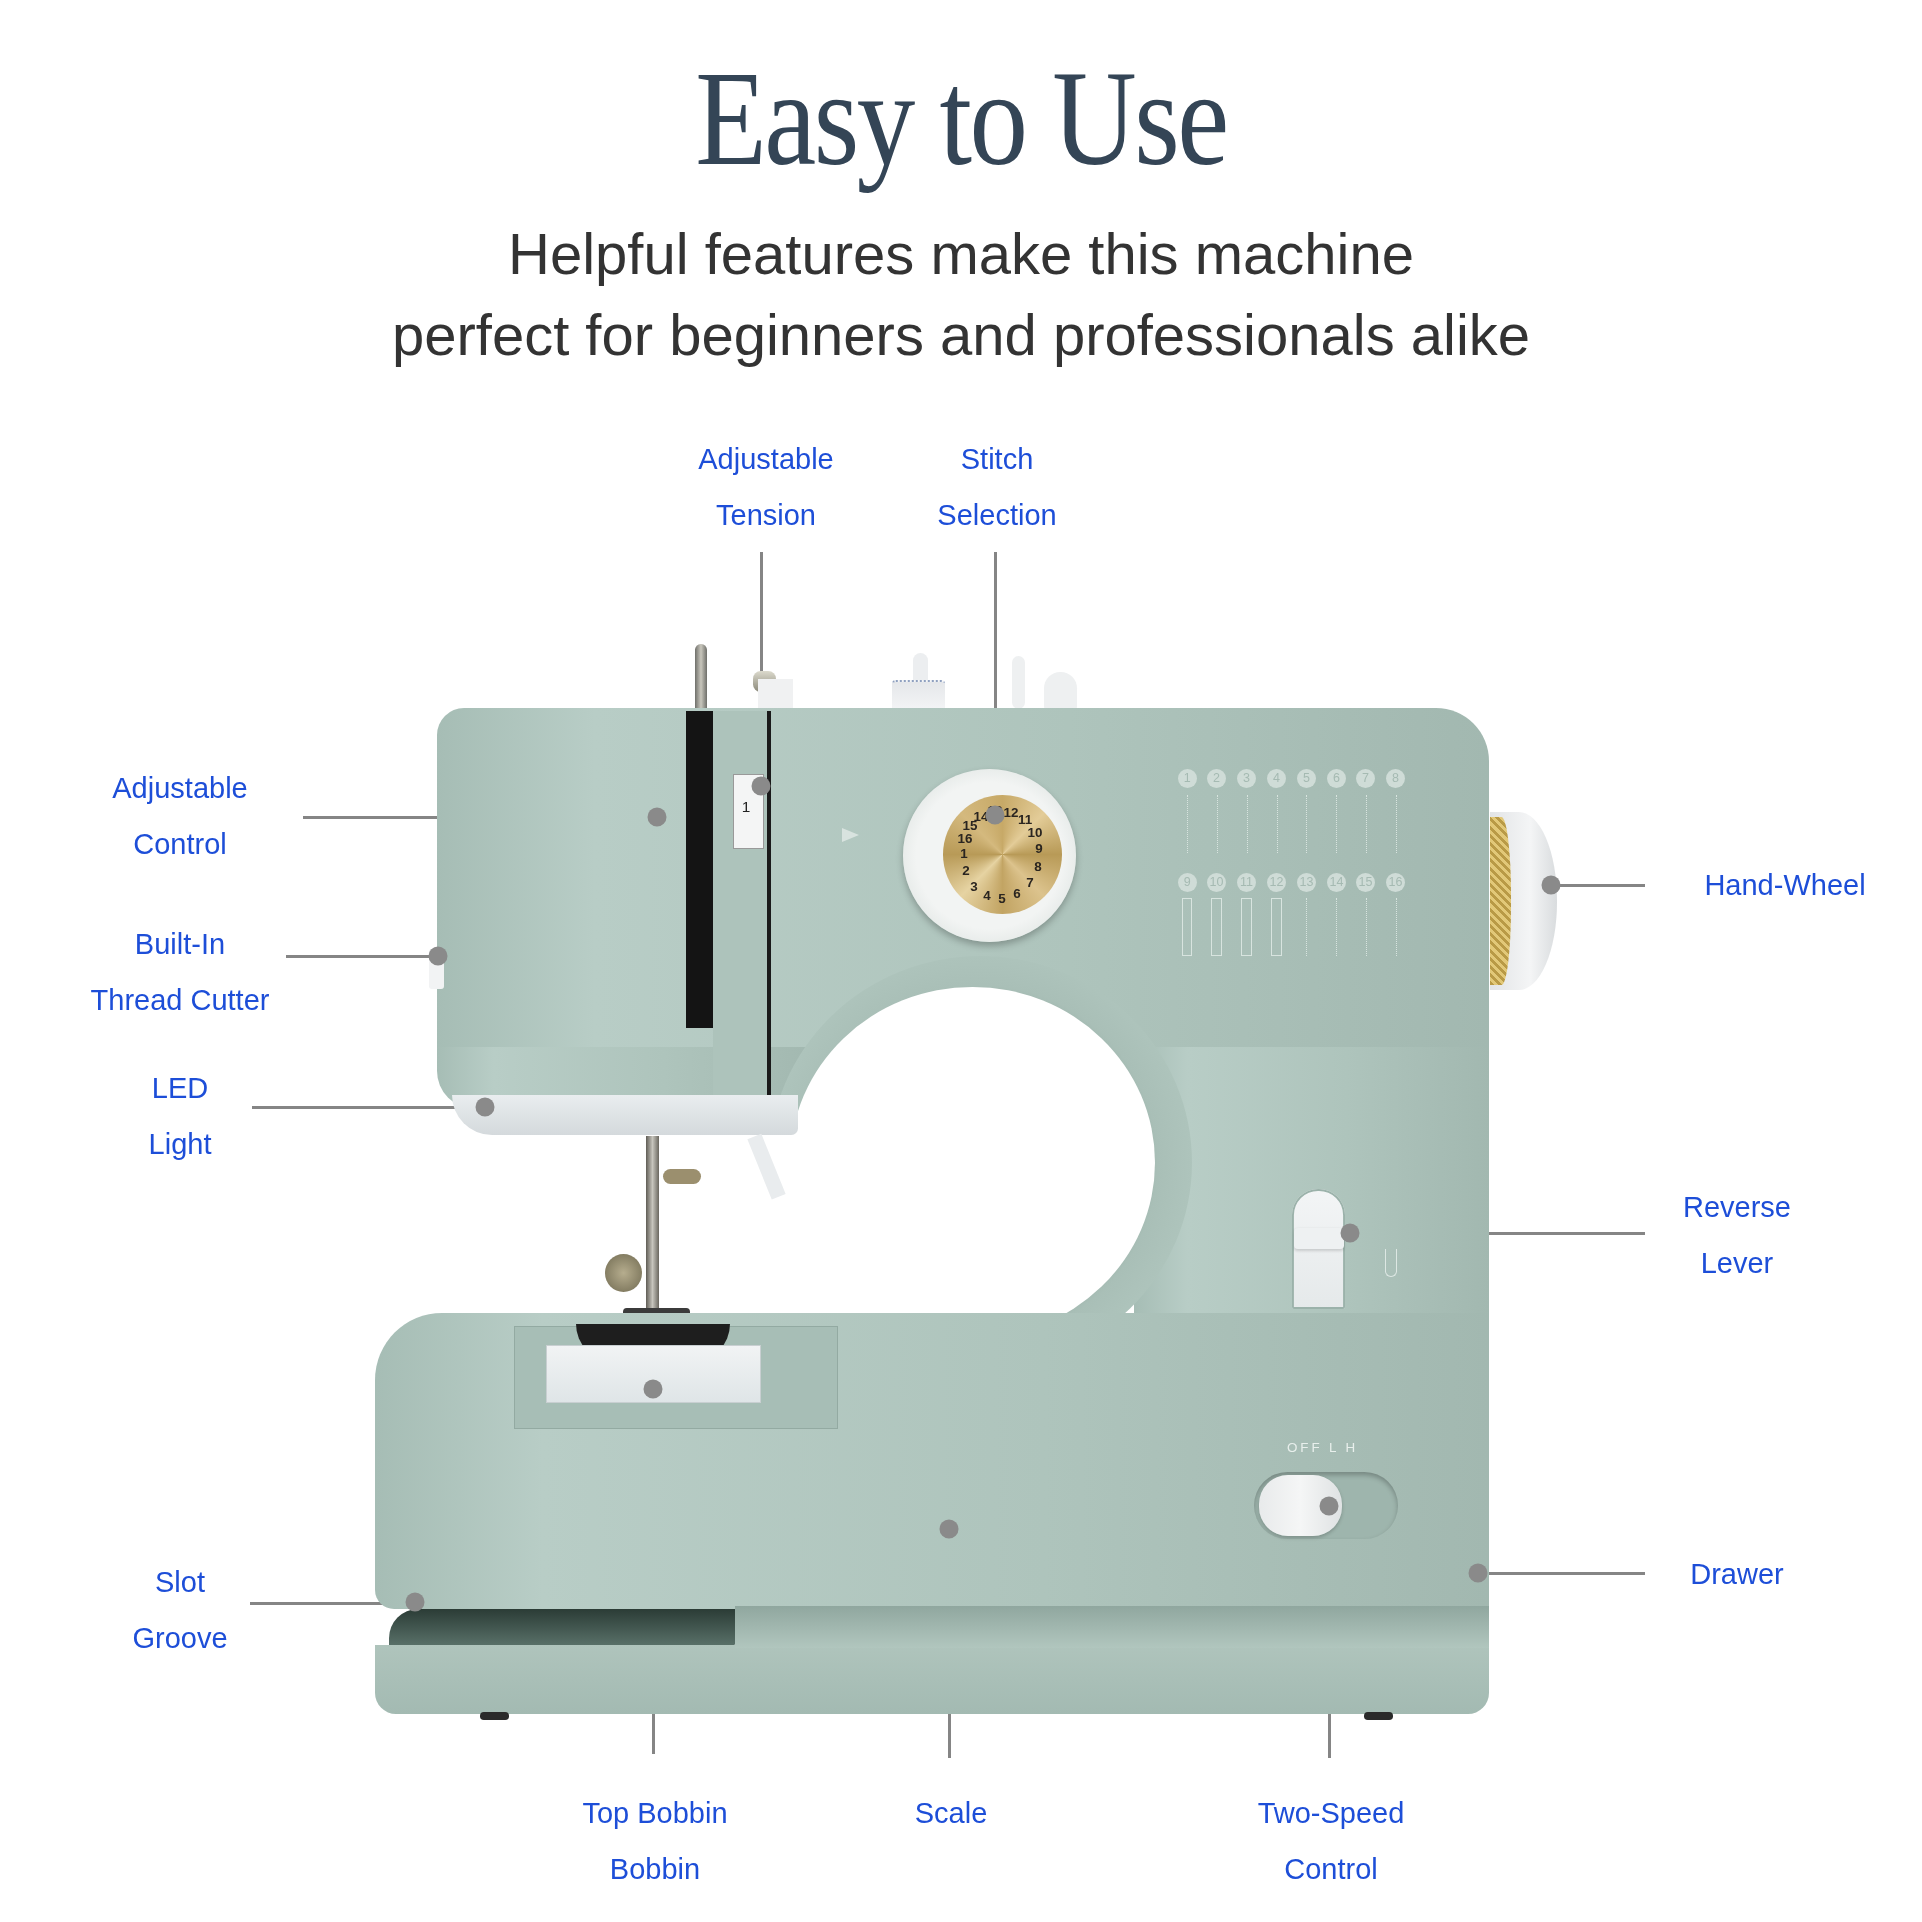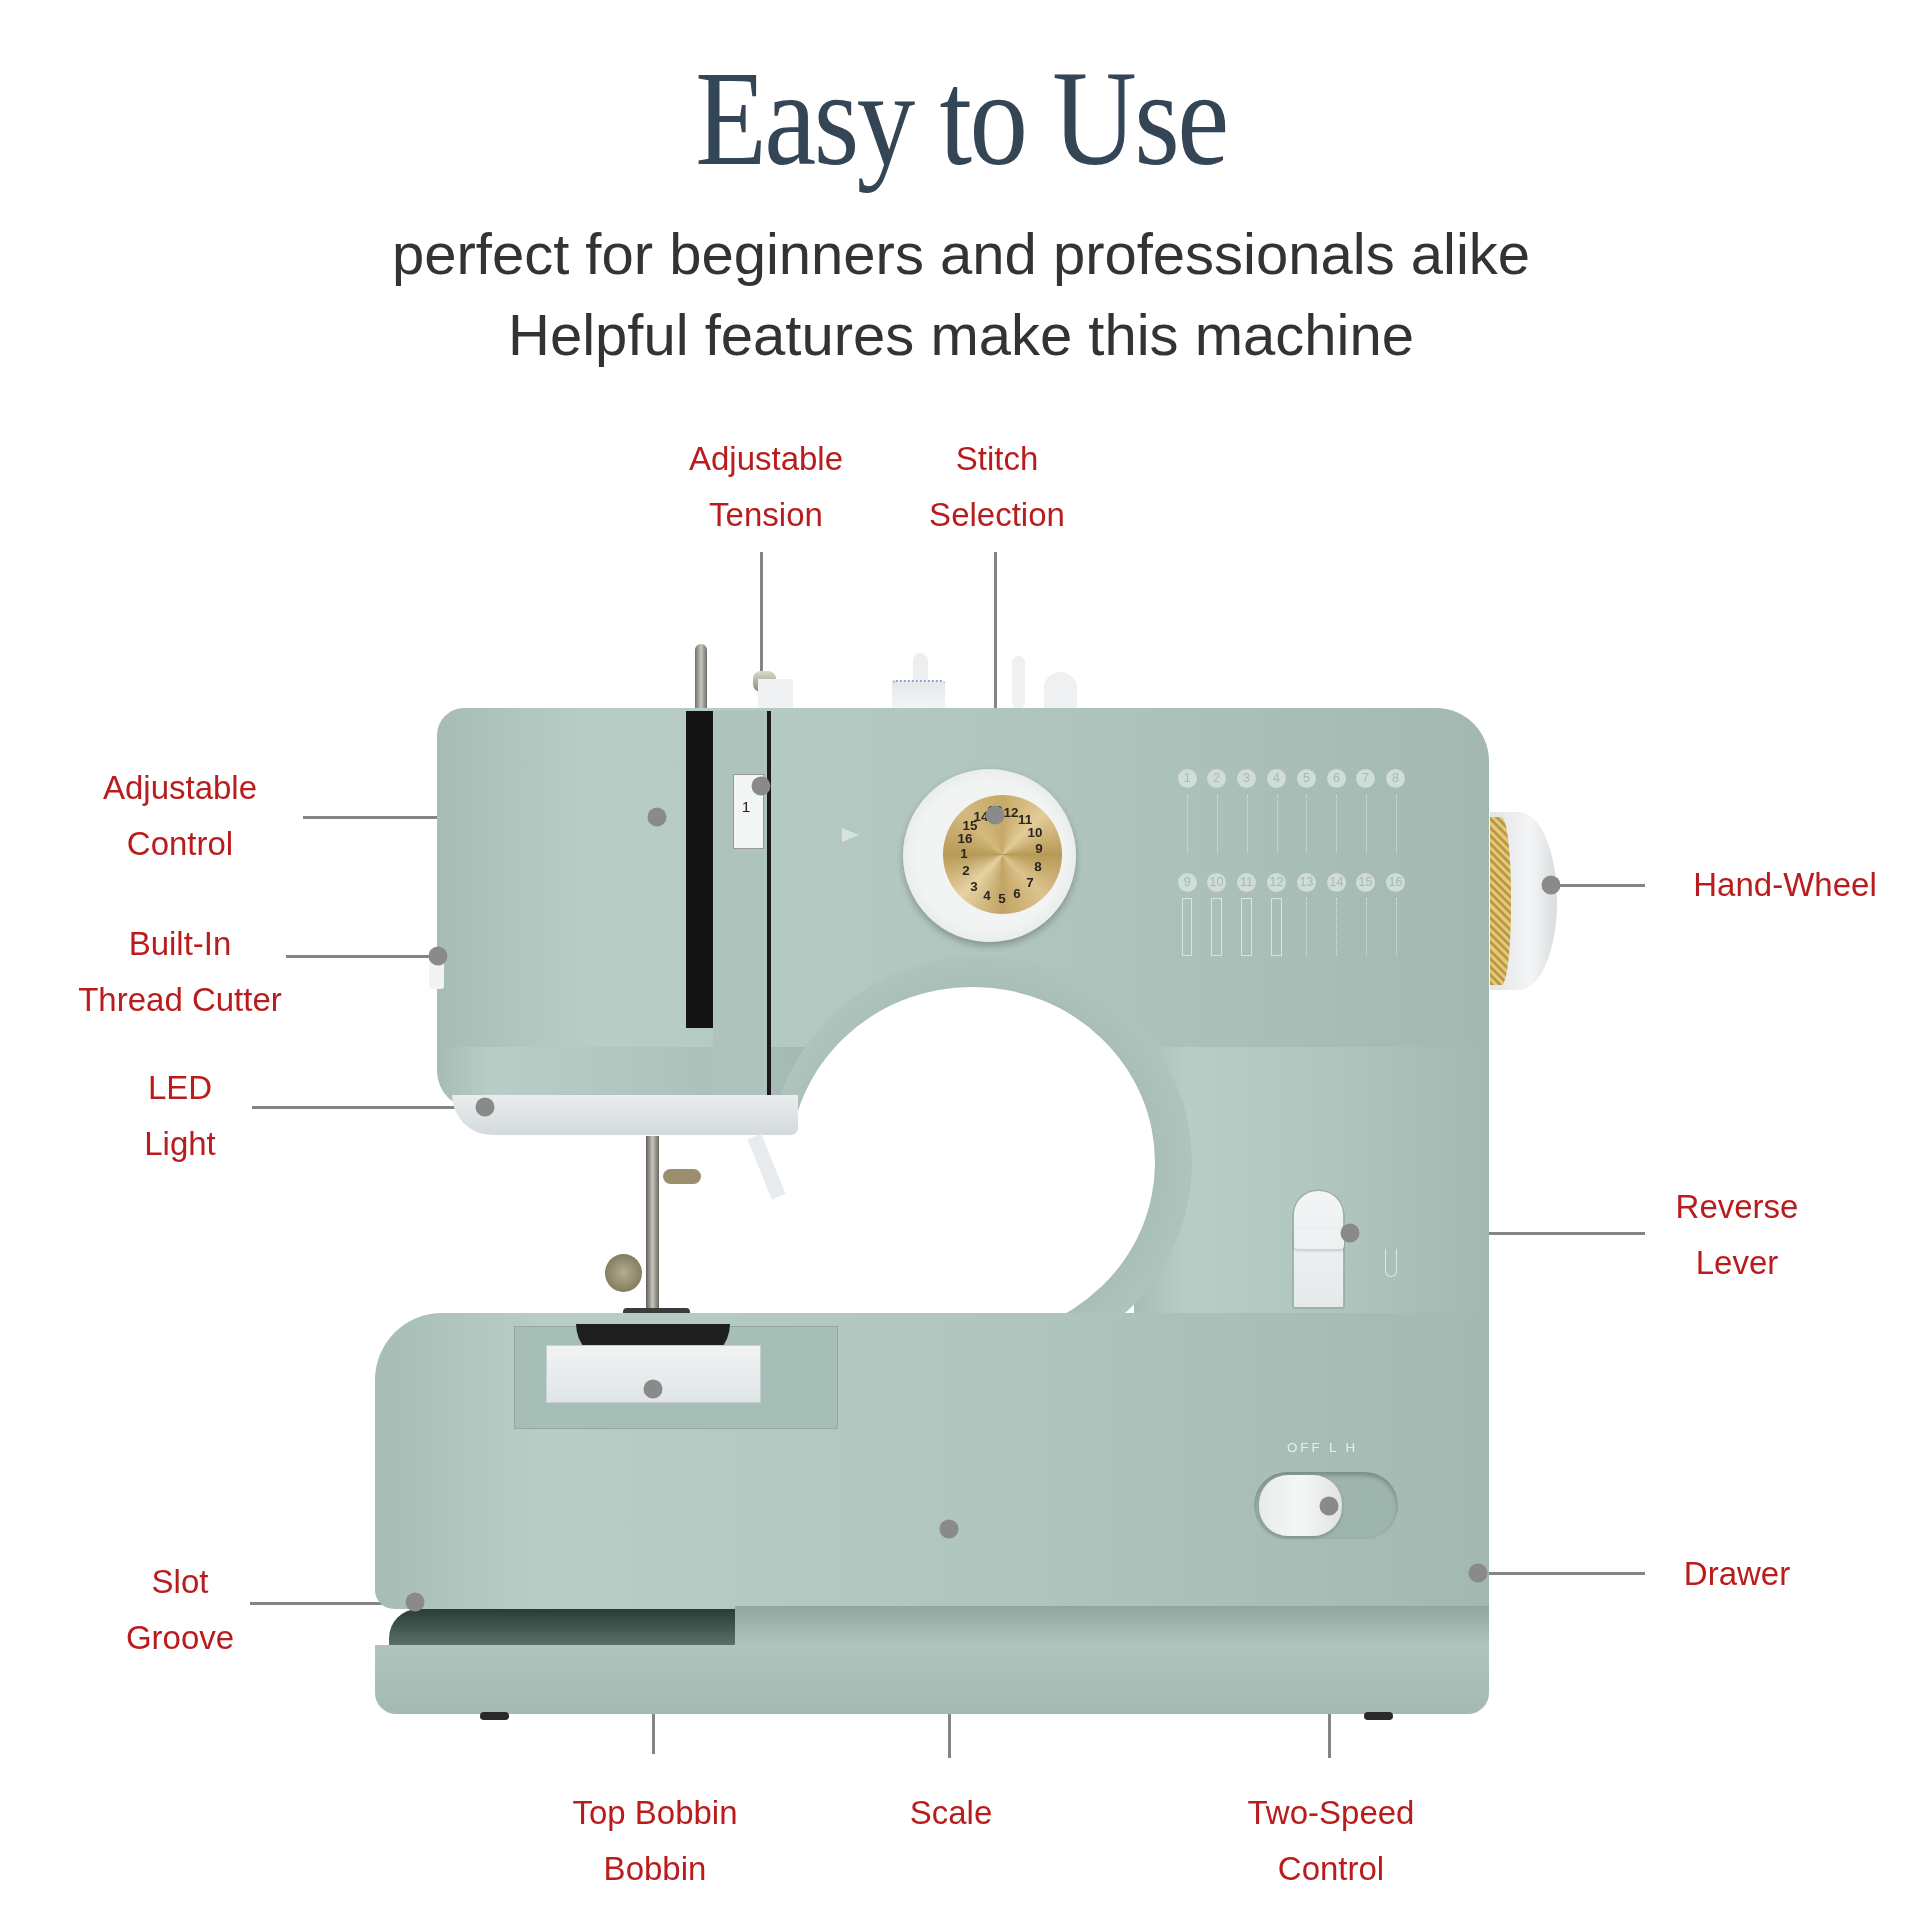--- a/index.html
+++ b/index.html
@@ -1,21 +1,21 @@
 <!DOCTYPE html>
 <html><head>
 <meta charset="utf-8">
 <style>
   html,body{margin:0;padding:0;background:#ffffff;}
   body{width:1922px;height:1922px;position:relative;overflow:hidden;font-family:"Liberation Sans","DejaVu Sans",sans-serif;}
   .abs{position:absolute;}
   .title{left:0;width:1922px;top:46px;text-align:center;font-family:"Liberation Serif","DejaVu Serif",serif;font-size:136px;line-height:144px;color:#344556;letter-spacing:-2.9px;transform:scaleX(0.86);transform-origin:center;font-weight:normal;}
   .subtitle{left:0;width:1922px;top:213px;text-align:center;font-size:58px;line-height:81px;color:#333333;font-weight:300;}
   .subtitle div{display:block;}
-  .lbl{position:absolute;text-align:center;font-size:33px;line-height:56px;color:#b91c1c;white-space:nowrap;transform:translateX(-50%);}
+  .lbl{position:absolute;text-align:center;font-size:29px;line-height:56px;color:#1d4ed8;white-space:nowrap;transform:translateX(-50%);}
   .lbl div{display:block;}
   .hline{position:absolute;height:2.9px;background:#858585;}
   .vline{position:absolute;width:2.9px;background:#858585;}
   .dot{position:absolute;width:19px;height:19px;border-radius:50%;background:#8a8a8a;transform:translate(-50%,-50%);z-index:5;}
   .lines{z-index:4;}
   
   .machine{position:absolute;left:0;top:0;width:1922px;height:1922px;z-index:1;}
   .body-main{position:absolute;background:linear-gradient(90deg,#a6bdb5 0%,#b8cdc6 15%,#aec4bc 60%,#a2b8b0 100%);}
   .stitch-chart{position:absolute;left:1170px;top:764px;width:240px;height:211px;}
   .stitch-num{position:absolute;width:19px;height:19px;border-radius:50%;background:#cfdcd7;color:#a5bab2;font-size:12.5px;line-height:19px;text-align:center;}
@@ -31,22 +31,22 @@
   .speed-track{position:absolute;left:1254px;top:1472px;width:144px;height:67px;border-radius:34px;background:#9eb5ad;box-shadow:inset 0 2.9px 5.8px rgba(0,0,0,.25);}
   .speed-knob{position:absolute;left:1259px;top:1475px;width:83px;height:61px;border-radius:29px;background:linear-gradient(90deg,#e8eaeb,#f5f6f6 50%,#dfe2e3);box-shadow:0 1.9px 3.8px rgba(0,0,0,.2);}
   .rev-slot{position:absolute;left:1292px;top:1189px;width:53px;height:120px;border-radius:26px 26px 1.9px 1.9px;background:linear-gradient(#f3f5f6,#e5e9ea);box-shadow:inset 0 0 0 1.9px #9bb2aa;}
   .rev-lever{position:absolute;left:1294px;top:1228px;width:50px;height:21px;background:#eef1f2;border-radius:3.8px;box-shadow:0 1.9px 2.9px rgba(0,0,0,.15);}
 </style>
 </head>
 <body>
 
 <div class="abs title">Easy to Use</div>
 <div class="abs subtitle">
+  <div>Helpful features make this machine</div>
   <div>perfect for beginners and professionals alike</div>
-  <div>Helpful features make this machine</div>
 </div>
 
 <div class="machine">
 
   <div class="abs" style="left:695px;top:644px;width:11.5px;height:173px;background:linear-gradient(90deg,#6f6f6a,#c9c7bd,#6f6f6a);border-radius:5.8px 5.8px 0 0;"></div>
   <div class="abs" style="left:753px;top:671px;width:23px;height:21px;border-radius:7.7px;background:linear-gradient(#dcdacd,#8a8879);"></div>
   <div class="abs" style="left:758px;top:679px;width:35px;height:31px;background:#f0f1f2;"></div>
   <div class="abs" style="left:913px;top:653px;width:15.4px;height:37px;background:#eceef0;border-radius:7.7px 7.7px 0 0;"></div>
   <div class="abs" style="left:892px;top:680px;width:53px;height:31px;background:linear-gradient(#e5e7ea,#f5f6f7);border-radius:3.8px;border-top:2.9px dotted #8fa0c0;"></div>
   <div class="abs" style="left:1012px;top:656px;width:13.4px;height:53px;background:#eef0f1;border-radius:6.7px;"></div>

